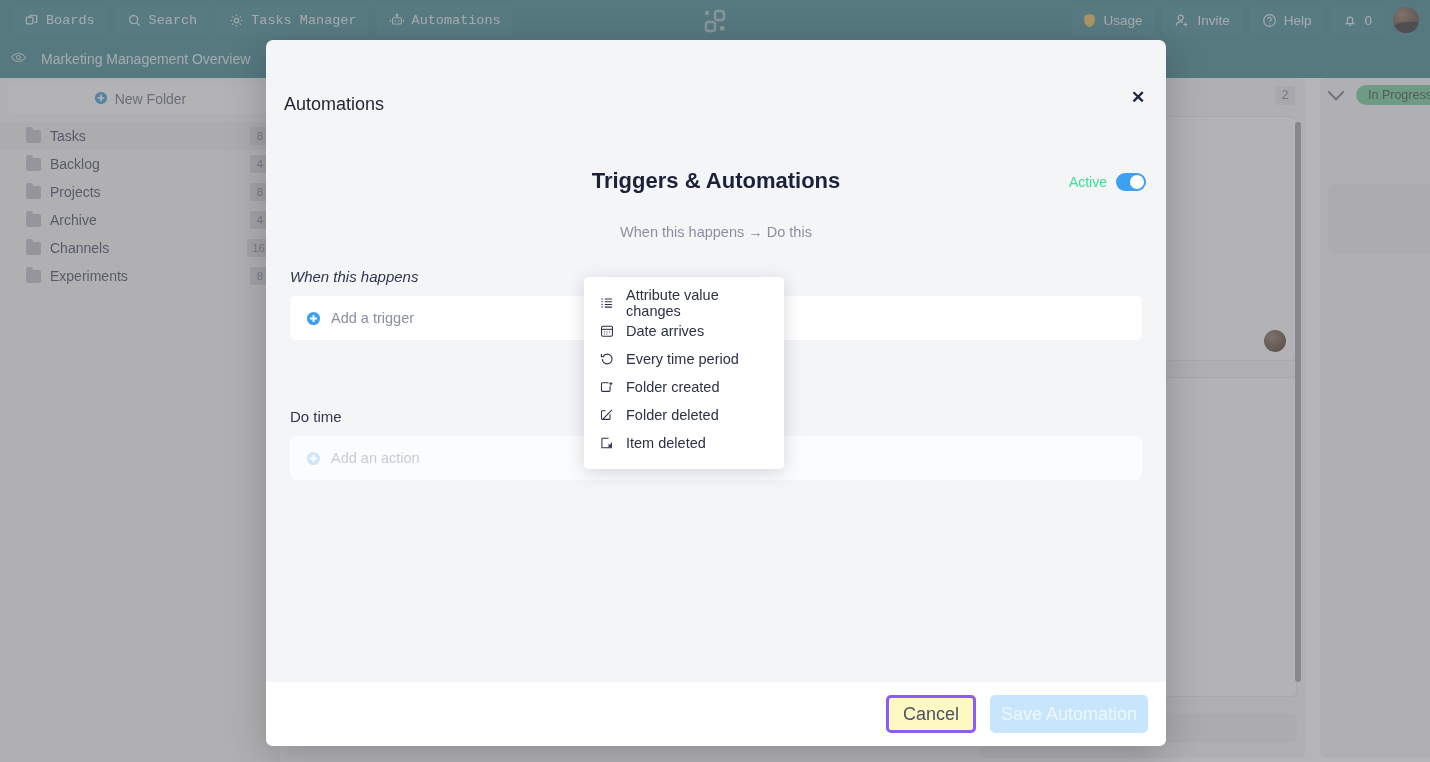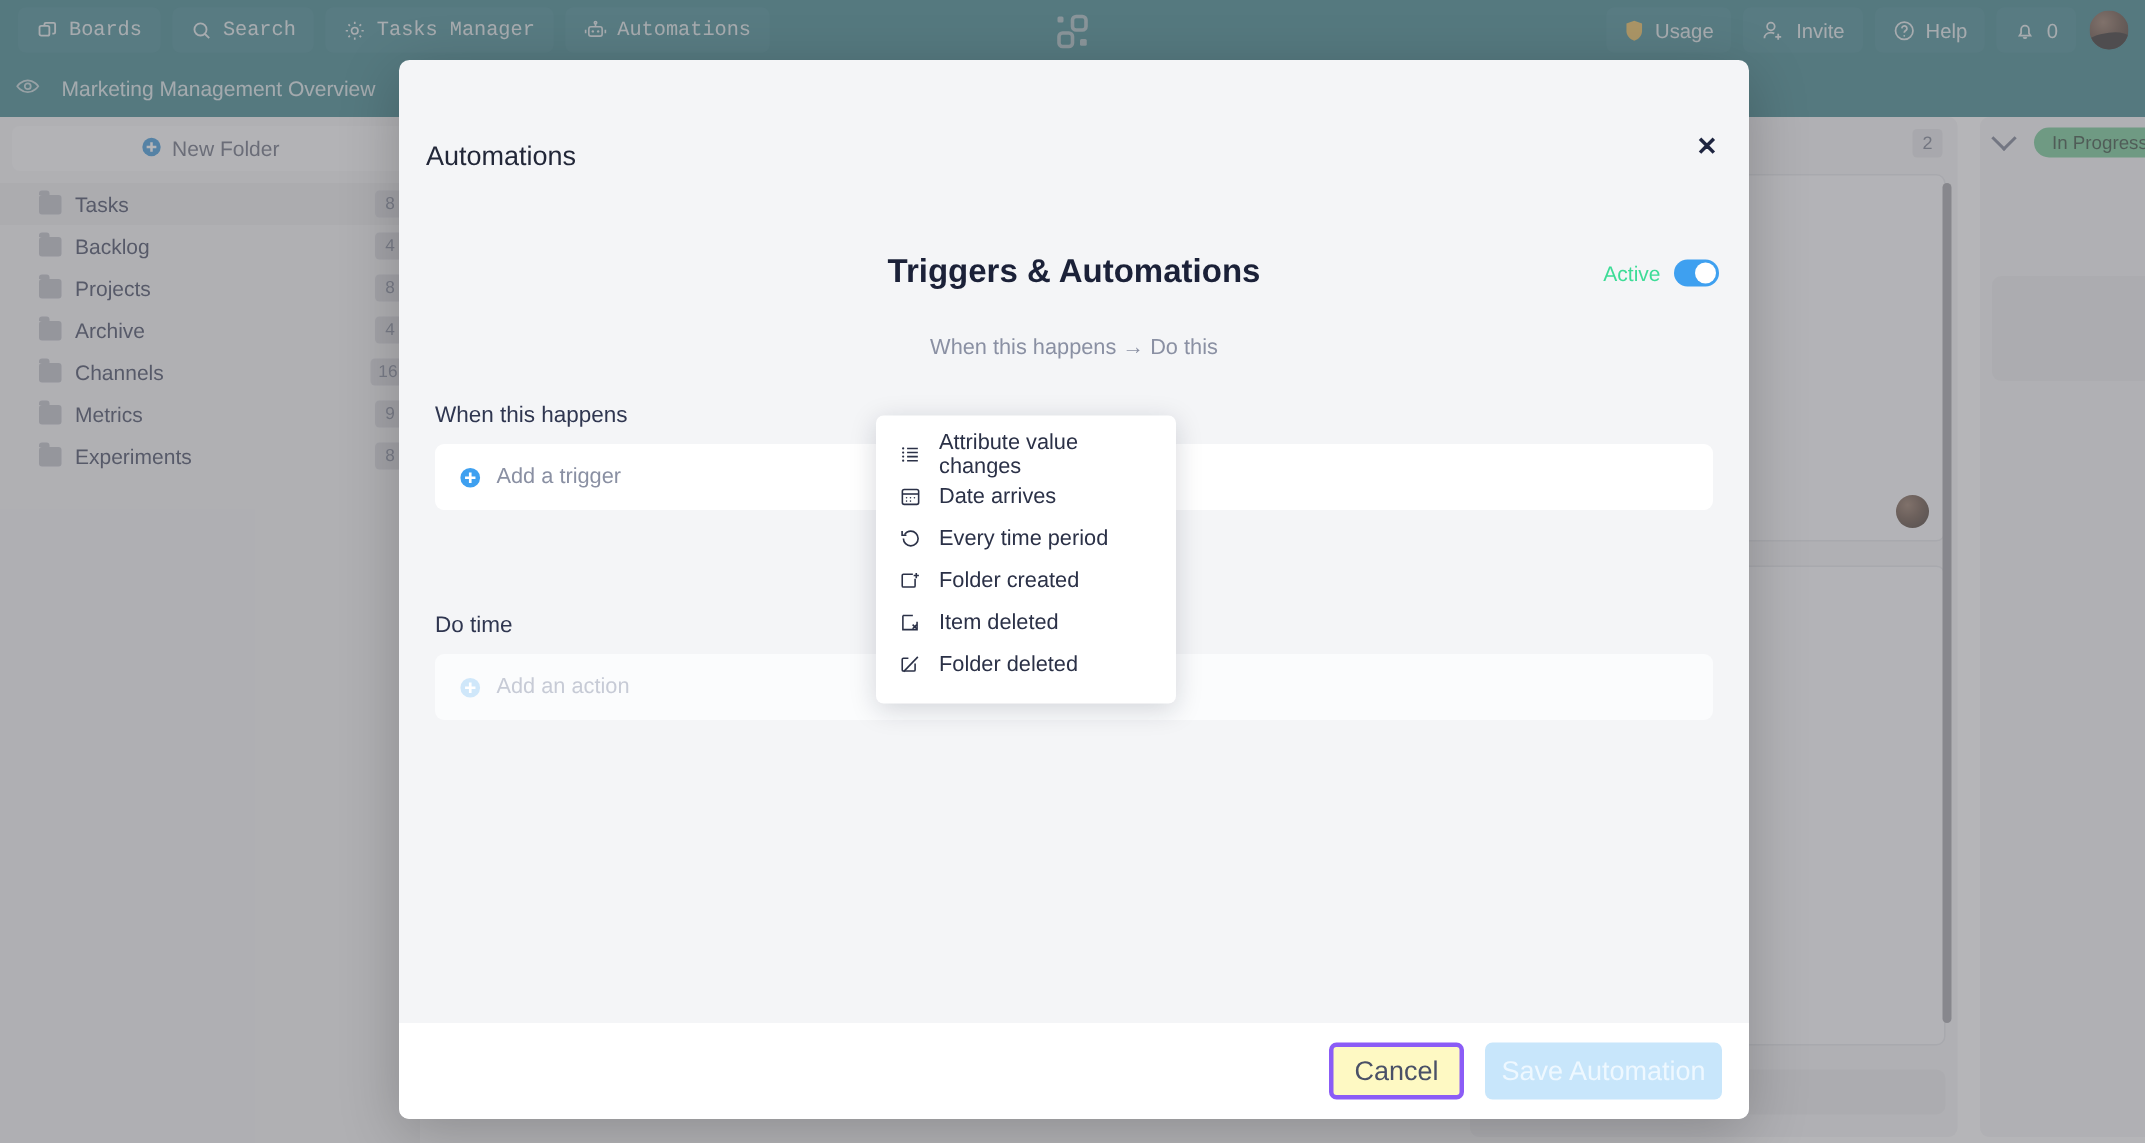--- a/index.html
+++ b/index.html
@@ -351,25 +351,20 @@
     </div>
     <div class="folder-row">
       <span class="folder-ic"></span>
       <span>Archive</span>
       <span class="folder-count">4</span>
     </div>
     <div class="folder-row">
       <span class="folder-ic"></span>
       <span>Channels</span>
       <span class="folder-count">16</span>
-    </div>
-    <div class="folder-row">
-      <span class="folder-ic"></span>
-      <span>Metrics</span>
-      <span class="folder-count">9</span>
     </div>
     <div class="folder-row">
       <span class="folder-ic"></span>
       <span>Experiments</span>
       <span class="folder-count">8</span>
     </div>
   </div>
 
   <div class="canvas">
 
@@ -431,21 +426,21 @@
 
   <div class="modal-h1">Triggers &amp; Automations</div>
 
   <div class="active-wrap">
     <span class="active-label">Active</span>
     <span class="toggle"></span>
   </div>
 
   <div class="modal-sub">When this happens → Do this</div>
 
-  <div class="sec-label" style="top:228px;">When this happens</div>
+  <div class="sec-label" style="top:228px;font-style:italic;">When this happens</div>
   <div class="drop-box" style="top:256px;">
     <span class="plus-ic">
       <svg width="15" height="15" viewBox="0 0 16 16">
           <circle cx="8" cy="8" r="7" fill="#3ea0f0"></circle>
           <path d="M8 4.3v7.4M4.3 8h7.4" stroke="#ffffff" stroke-width="1.9"></path>
         </svg>
     </span>
     <span>Add a trigger</span>
   </div>
 
@@ -512,29 +507,29 @@
         <path d="M9.8 3.2H2.6a.9.9 0 00-.9.9v8a.9.9 0 00.9.9h8a.9.9 0 00.9-.9V6.6"></path>
         <path d="M12.4 2.2v4M10.4 4.2h4"></path>
       </svg>
     </span>
     <span>Folder created</span>
   </div>
 
   <div class="menu-item">
     <span>
       <svg width="14" height="14" viewBox="0 0 16 16" fill="none" stroke="#2b3147" stroke-width="1.2">
+        <path d="M6.4 3.2H2.6a.9.9 0 00-.9.9v8a.9.9 0 00.9.9h8a.9.9 0 00.9-.9V7.2"></path>
+        <path d="M13.6 2.2L2.8 13.4"></path>
+      </svg>
+    </span>
+    <span>Folder deleted</span>
+  </div>
+
+  <div class="menu-item">
+    <span>
+      <svg width="14" height="14" viewBox="0 0 16 16" fill="none" stroke="#2b3147" stroke-width="1.2">
         <path d="M2.2 2.6h7.6M2.2 2.6v10.8h10.8V7.4"></path>
         <path d="M9.6 9.6l3.2 3.2M12.8 9.6l-3.2 3.2"></path>
       </svg>
     </span>
     <span>Item deleted</span>
   </div>
-
-  <div class="menu-item">
-    <span>
-      <svg width="14" height="14" viewBox="0 0 16 16" fill="none" stroke="#2b3147" stroke-width="1.2">
-        <path d="M6.4 3.2H2.6a.9.9 0 00-.9.9v8a.9.9 0 00.9.9h8a.9.9 0 00.9-.9V7.2"></path>
-        <path d="M13.6 2.2L2.8 13.4"></path>
-      </svg>
-    </span>
-    <span>Folder deleted</span>
-  </div>
 </div>
 
 </body></html>

